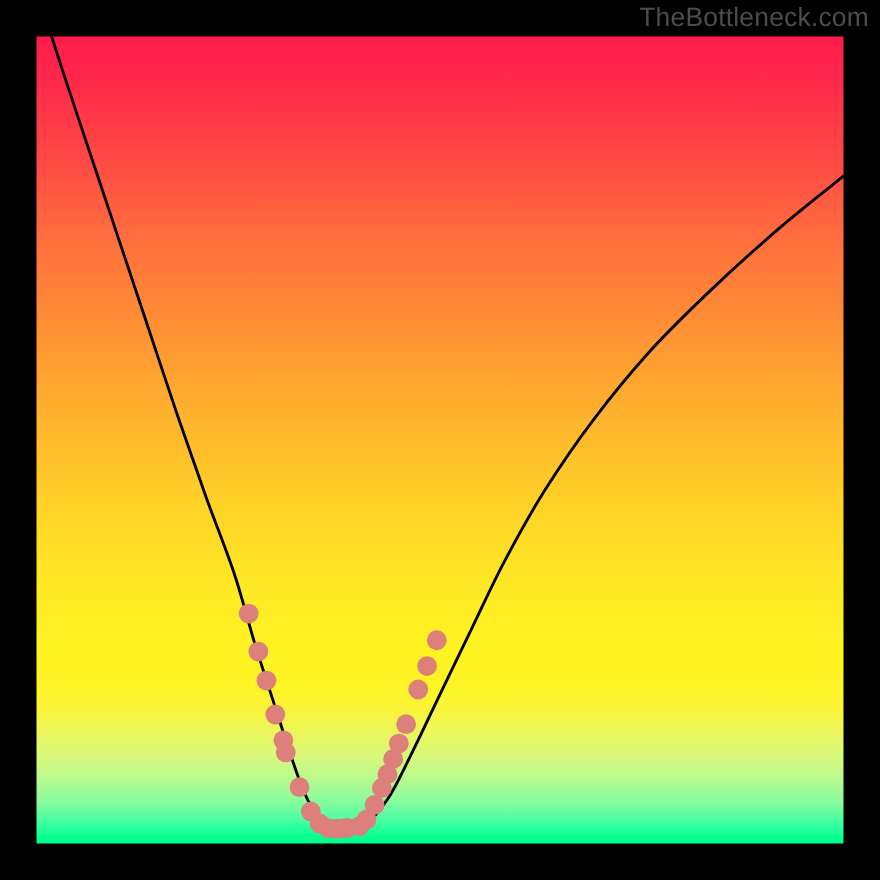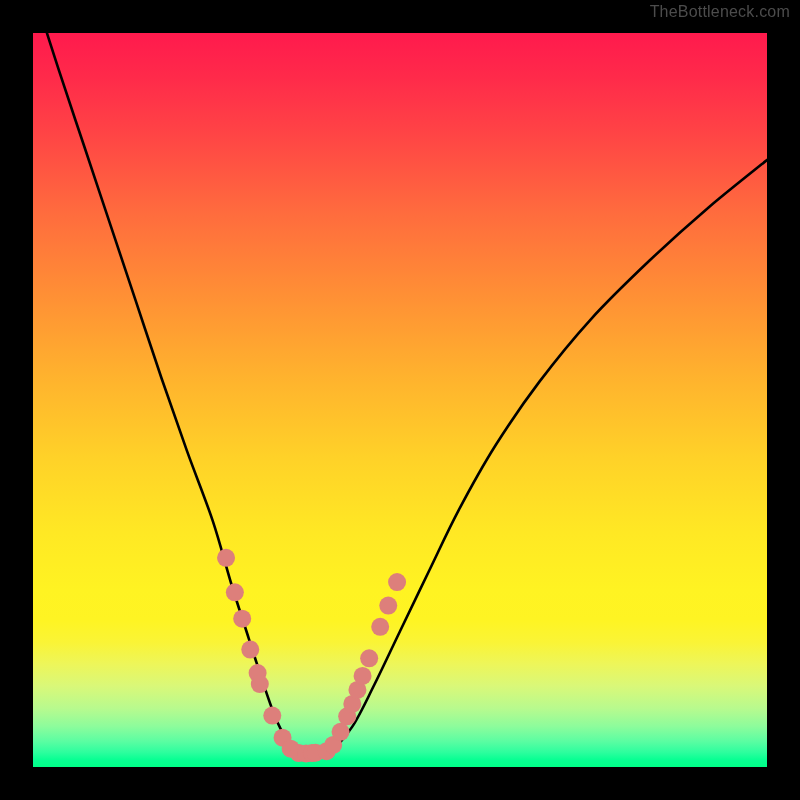--- a/index.html
+++ b/index.html
@@ -51,21 +51,21 @@
       #2dfe9e 98%,
       #08ff93 99%,
       #00ff88 100%
     );
   }
   .attribution {
     position: absolute;
     top: 3px;
     right: 10px;
     color: #4c4c4c;
-    font-size: 16px;
+    font-size: 24px;
     font-weight: 400;
     letter-spacing: 0.2px;
   }
   svg.curves {
     position: absolute;
     inset: 0;
     width: 734px;
     height: 734px;
   }
 </style>

